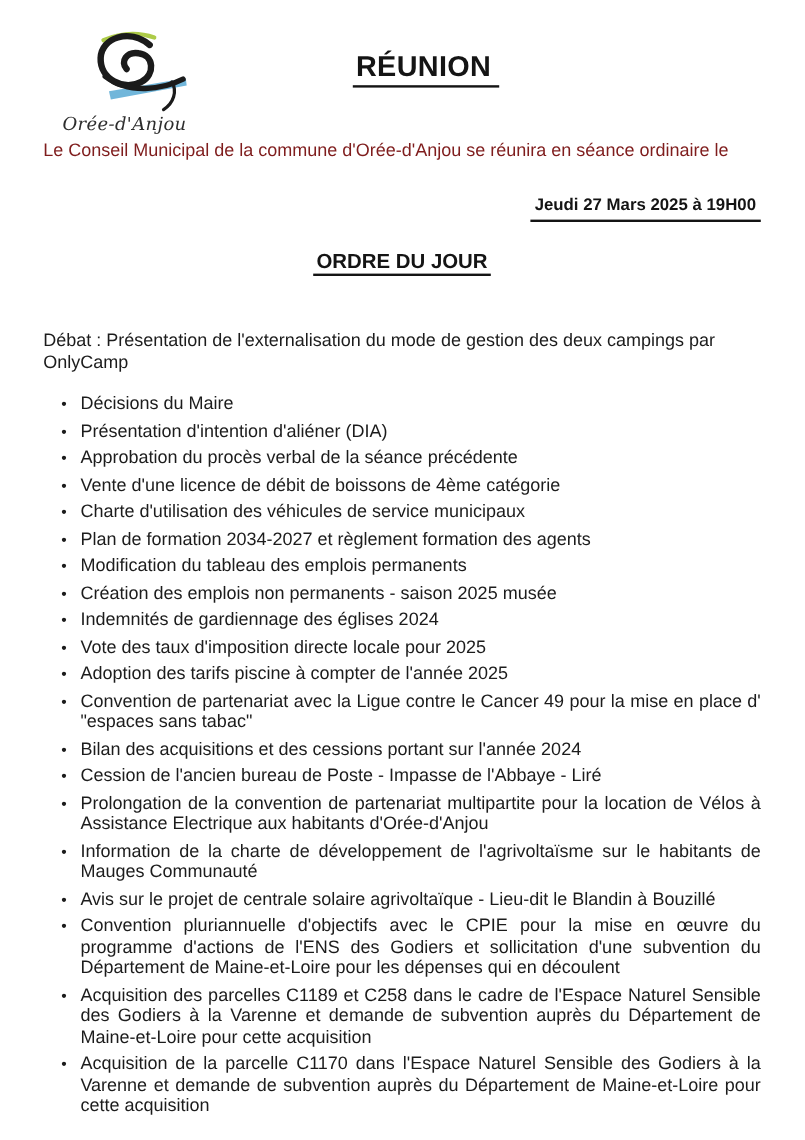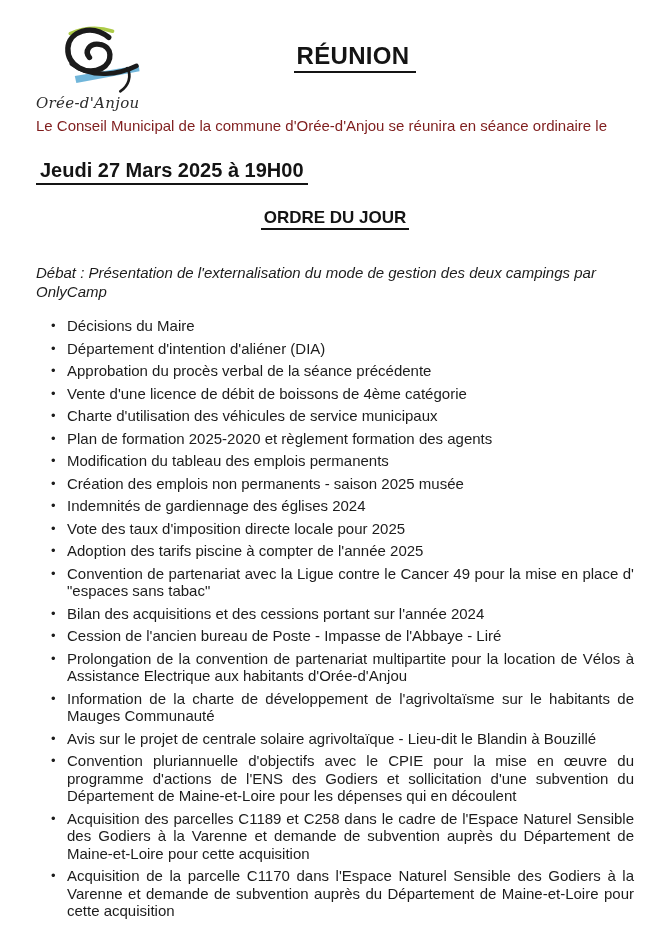--- a/index.html
+++ b/index.html
@@ -10,21 +10,21 @@
     height: 950px;
     margin: 0 auto;
     background: #ffffff;
     color: #1c1c1c;
     font-family: "Liberation Sans", sans-serif;
     padding: 28px 37px 0 36px;
     overflow: hidden;
   }
 
   
-  .logo { position: absolute; left: 36px; top: 22px; width: 112px; }
+  .logo { position: absolute; left: 52px; top: 22px; width: 112px; }
   .logo svg { display: block; width: 102px; height: 74px; margin-left: 4px; }
   .logo-caption {
     font-family: "DejaVu Serif", serif;
     font-style: italic;
     font-size: 15px;
     color: #2d2d2d;
     letter-spacing: 0.3px;
     margin-top: -2px;
     white-space: nowrap;
   }
@@ -43,43 +43,42 @@
   .title .u { padding: 0 7px 1px 3px; }
 
   .intro {
     margin-top: 43px;
     font-size: 15px;
     line-height: 19px;
     color: #7f1d1d;
   }
 
   .meeting {
-    text-align: left;
+    text-align: right;
     margin-top: 23px;
     font-weight: bold;
-    font-size: 20px;
+    font-size: 14px;
     line-height: 24px;
     color: #141414;
   }
   .meeting .u { padding: 0 4px 1px 4px; }
 
   .agenda-heading {
     text-align: center;
     margin-top: 23px;
     font-weight: bold;
     font-size: 17px;
     line-height: 19px;
     color: #141414;
     text-decoration: underline;
   }
   .agenda-heading .u { padding: 0 3px 1px 3px; }
 
   .debate {
-    margin-top: 33px;
-    font-style: italic;
+    margin-top: 44px;
     font-size: 15px;
     line-height: 19px;
   }
 
   
   ul.agenda {
     list-style: none;
     margin: 16px 0 0 12px;
   }
   ul.agenda li {
@@ -136,37 +135,37 @@
 
   <p class="debate">Débat : Présentation de l'externalisation du mode de gestion des deux campings par OnlyCamp</p>
 
   <ul class="agenda">
       <li>
         <span class="dot">•</span>
         <span class="item-text">Décisions du Maire</span>
       </li>
       <li>
         <span class="dot">•</span>
-        <span class="item-text">Département d'intention d'aliéner (DIA)</span>
+        <span class="item-text">Présentation d'intention d'aliéner (DIA)</span>
       </li>
       <li>
         <span class="dot">•</span>
         <span class="item-text">Approbation du procès verbal de la séance précédente</span>
       </li>
       <li>
         <span class="dot">•</span>
         <span class="item-text">Vente d'une licence de débit de boissons de 4ème catégorie</span>
       </li>
       <li>
         <span class="dot">•</span>
         <span class="item-text">Charte d'utilisation des véhicules de service municipaux</span>
       </li>
       <li>
         <span class="dot">•</span>
-        <span class="item-text">Plan de formation 2025-2020 et règlement formation des agents</span>
+        <span class="item-text">Plan de formation 2034-2027 et règlement formation des agents</span>
       </li>
       <li>
         <span class="dot">•</span>
         <span class="item-text">Modification du tableau des emplois permanents</span>
       </li>
       <li>
         <span class="dot">•</span>
         <span class="item-text">Création des emplois non permanents - saison 2025 musée</span>
       </li>
       <li>

